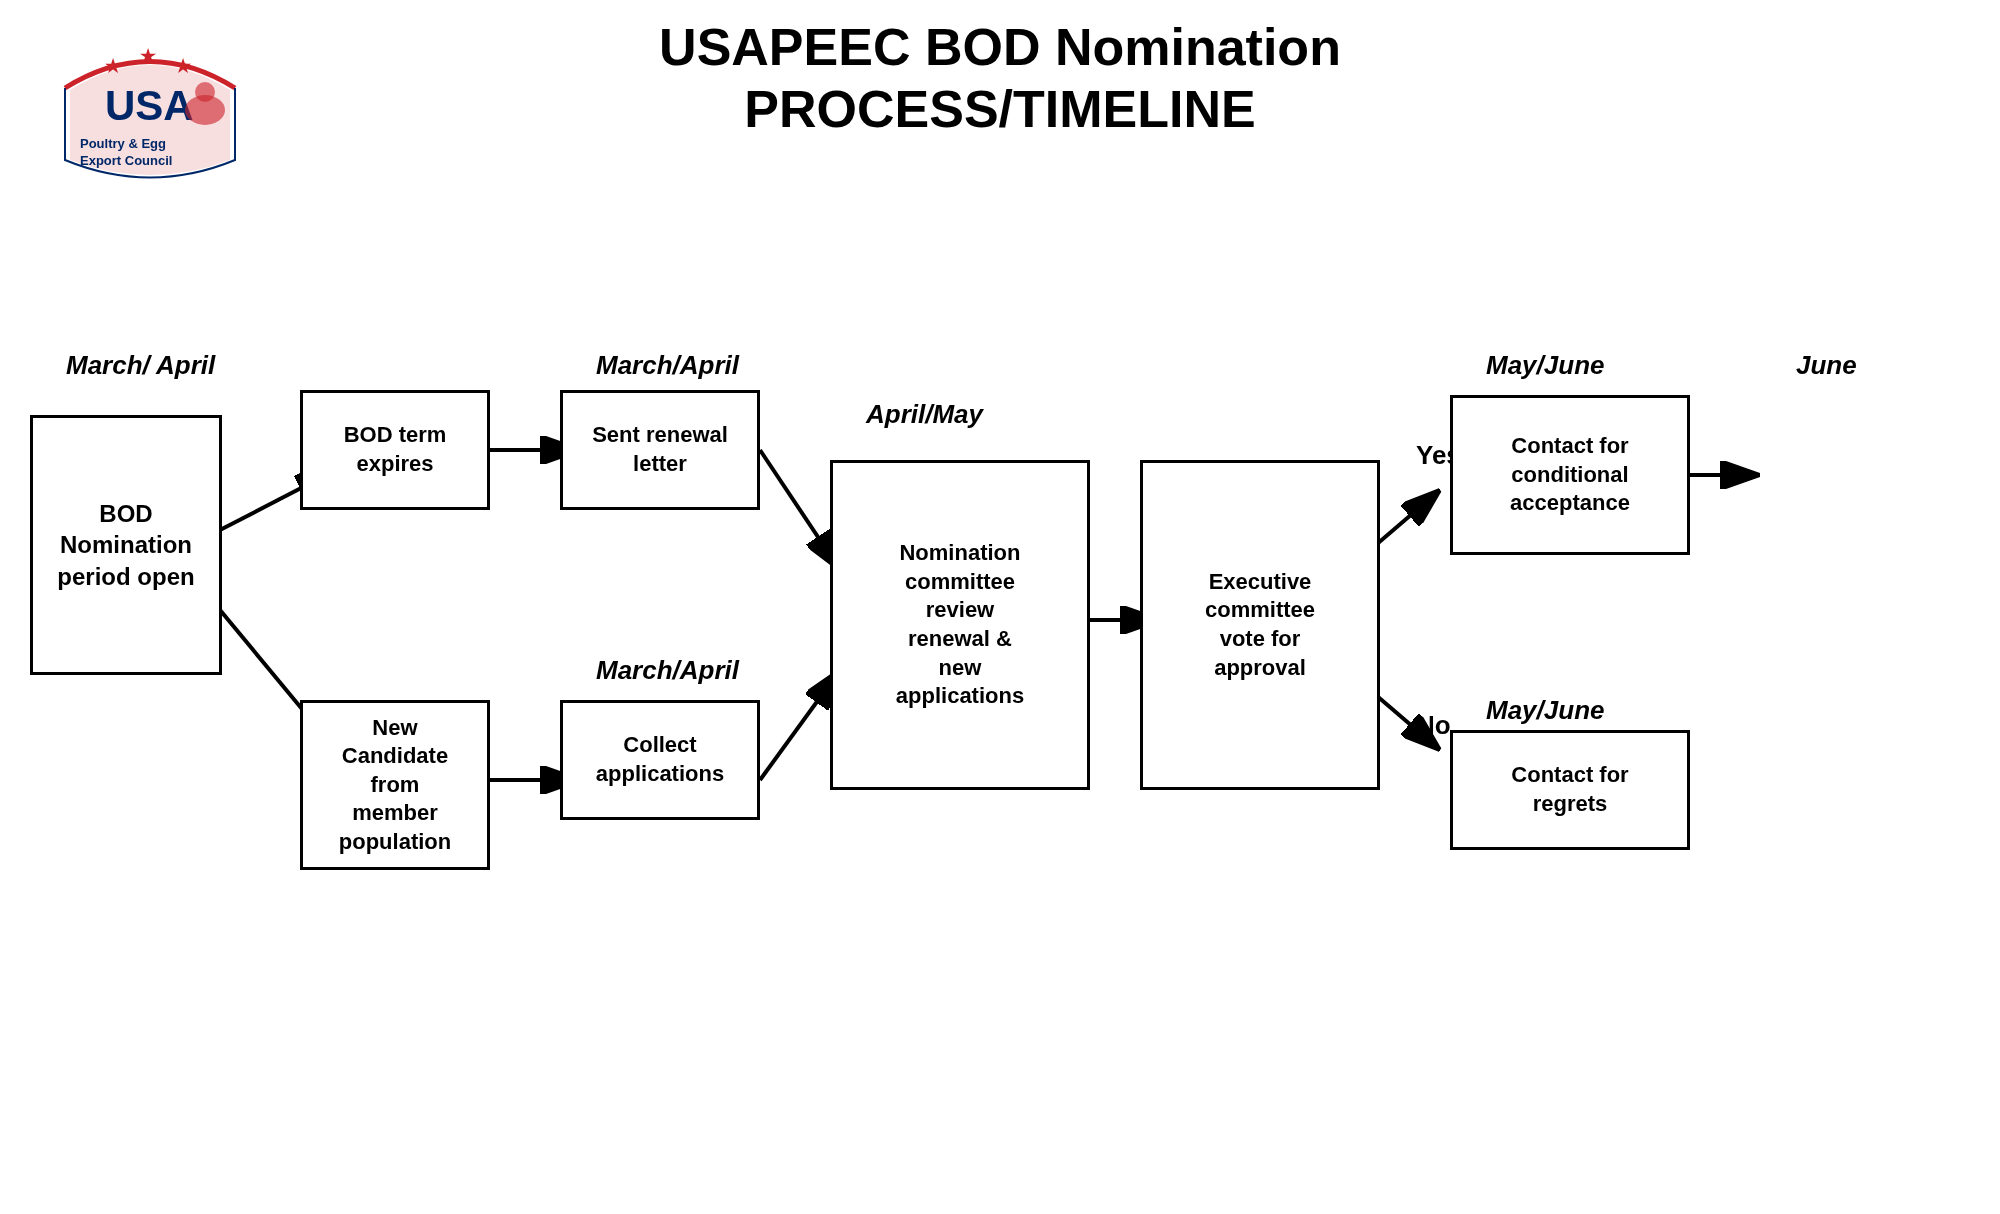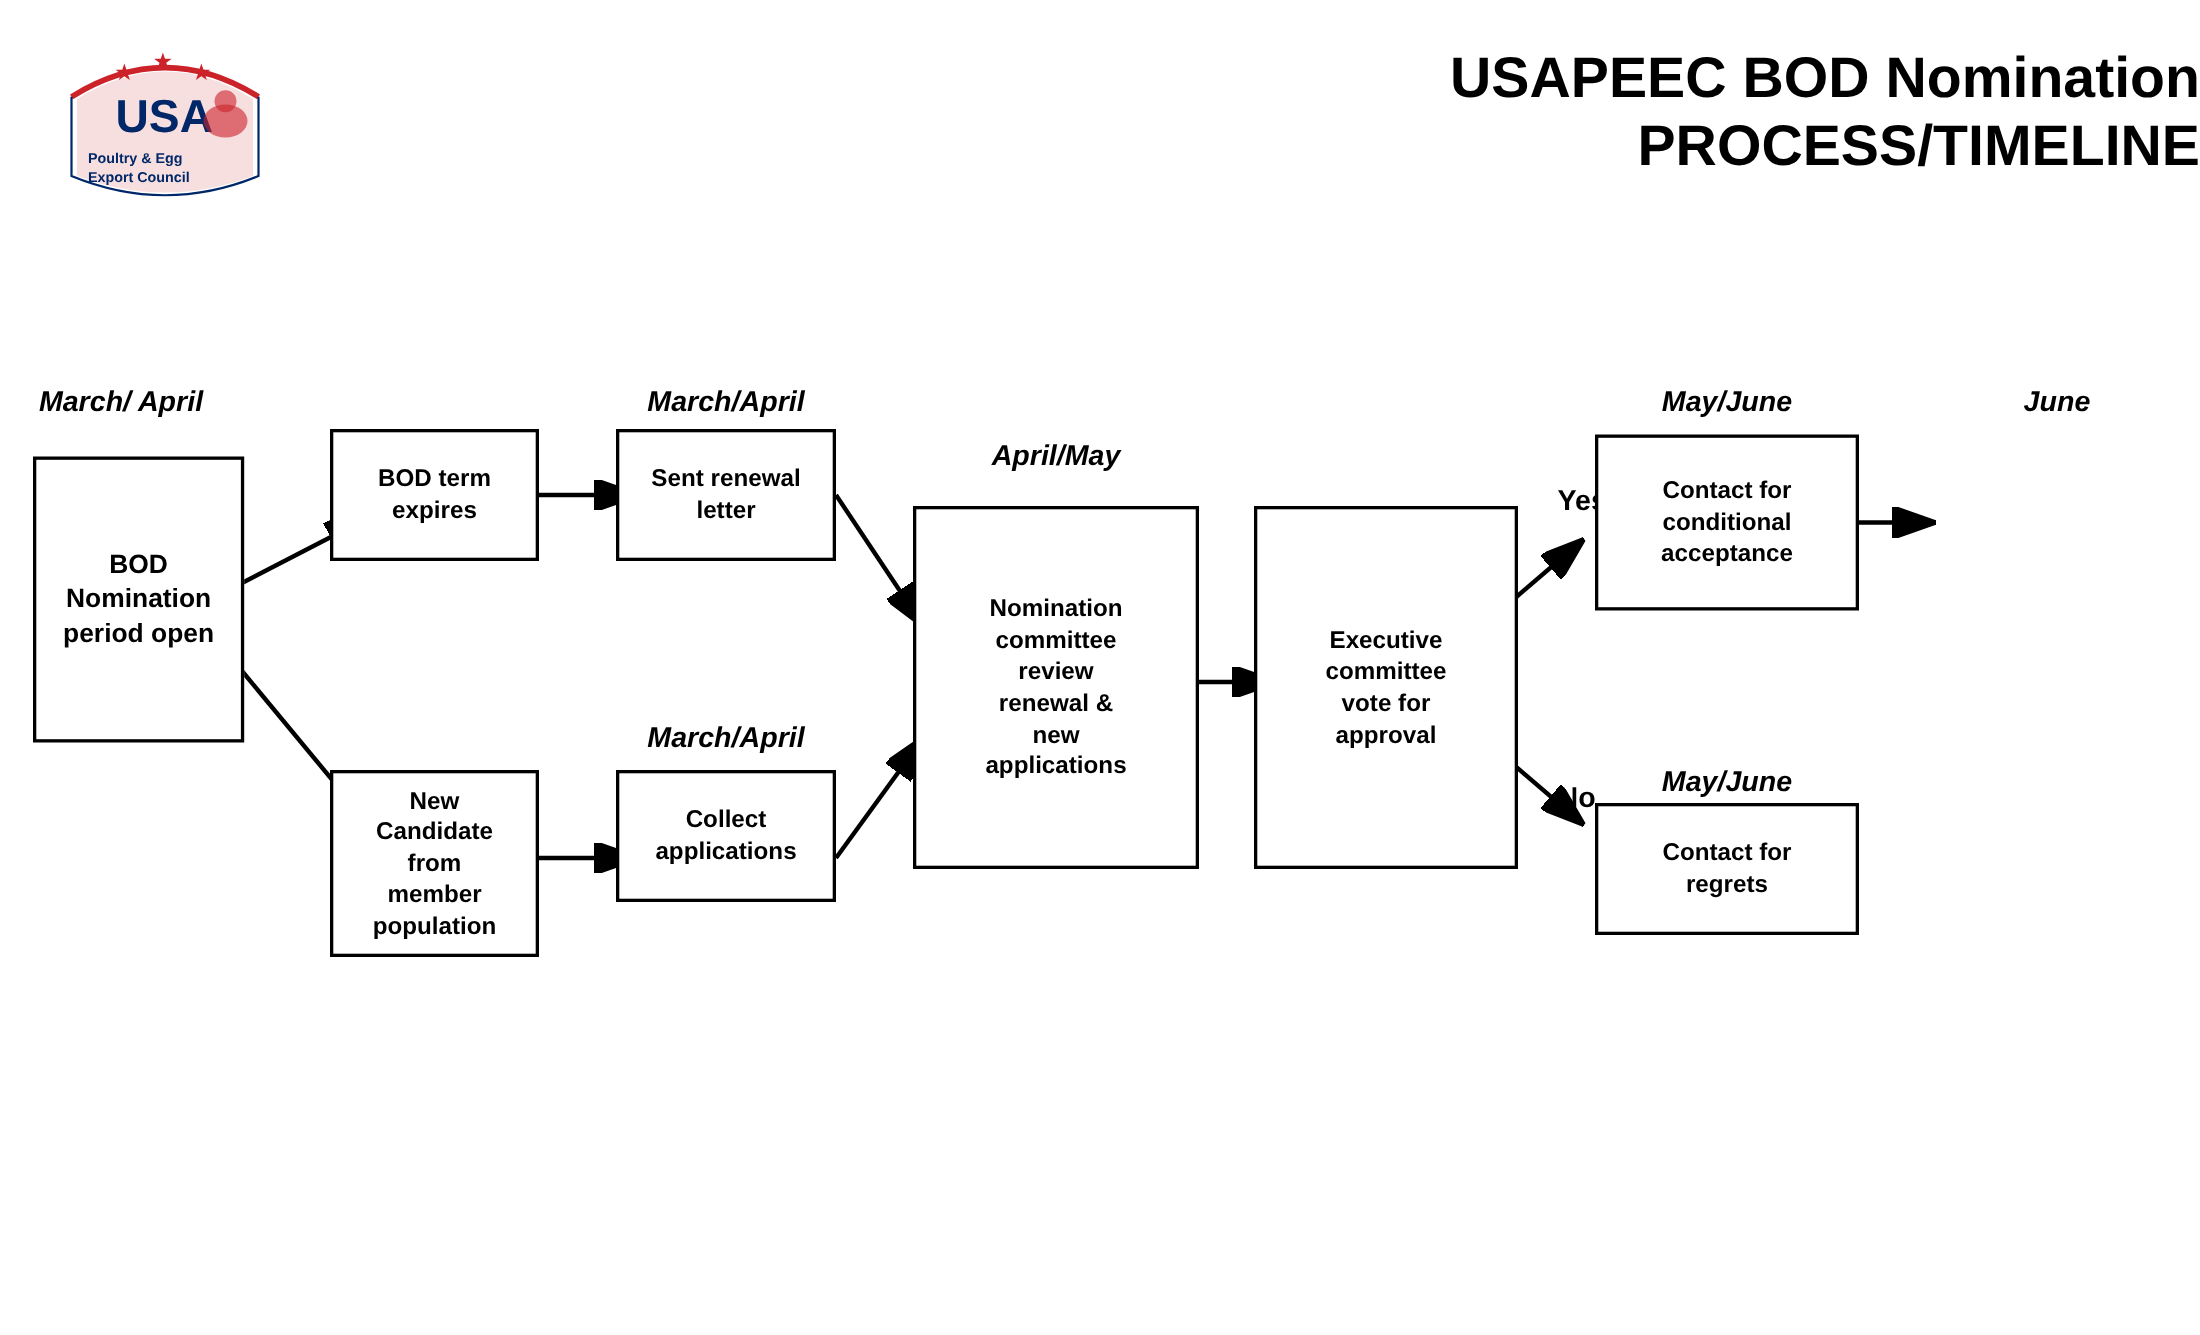--- a/index.html
+++ b/index.html
@@ -6,22 +6,22 @@
     body {
       background: #ffffff;
       font-family: Arial, sans-serif;
       width: 2000px;
       height: 1214px;
       overflow: hidden;
       position: relative;
     }
 
     #page-title {
-      text-align: right;
-      padding-top: 40px;
+      text-align: center;
+      padding-top: 16px;
       padding-bottom: 20px;
     }
 
     #page-title h1 {
       font-size: 52px;
       font-weight: 900;
       color: #000;
       line-height: 1.2;
     }
 
@@ -56,22 +56,23 @@
       font-size: 22px;
       font-weight: 600;
       line-height: 1.3;
     }
 
     .box-label {
       position: absolute;
       font-size: 26px;
       font-weight: 900;
       font-style: italic;
-      text-align: center;
+      text-align: left;
       color: #000;
+      margin-left: 36px;
     }
 
     .flow-label {
       position: absolute;
       font-size: 26px;
       font-weight: 900;
       color: #000;
       margin-left: 16px;
     }
 

